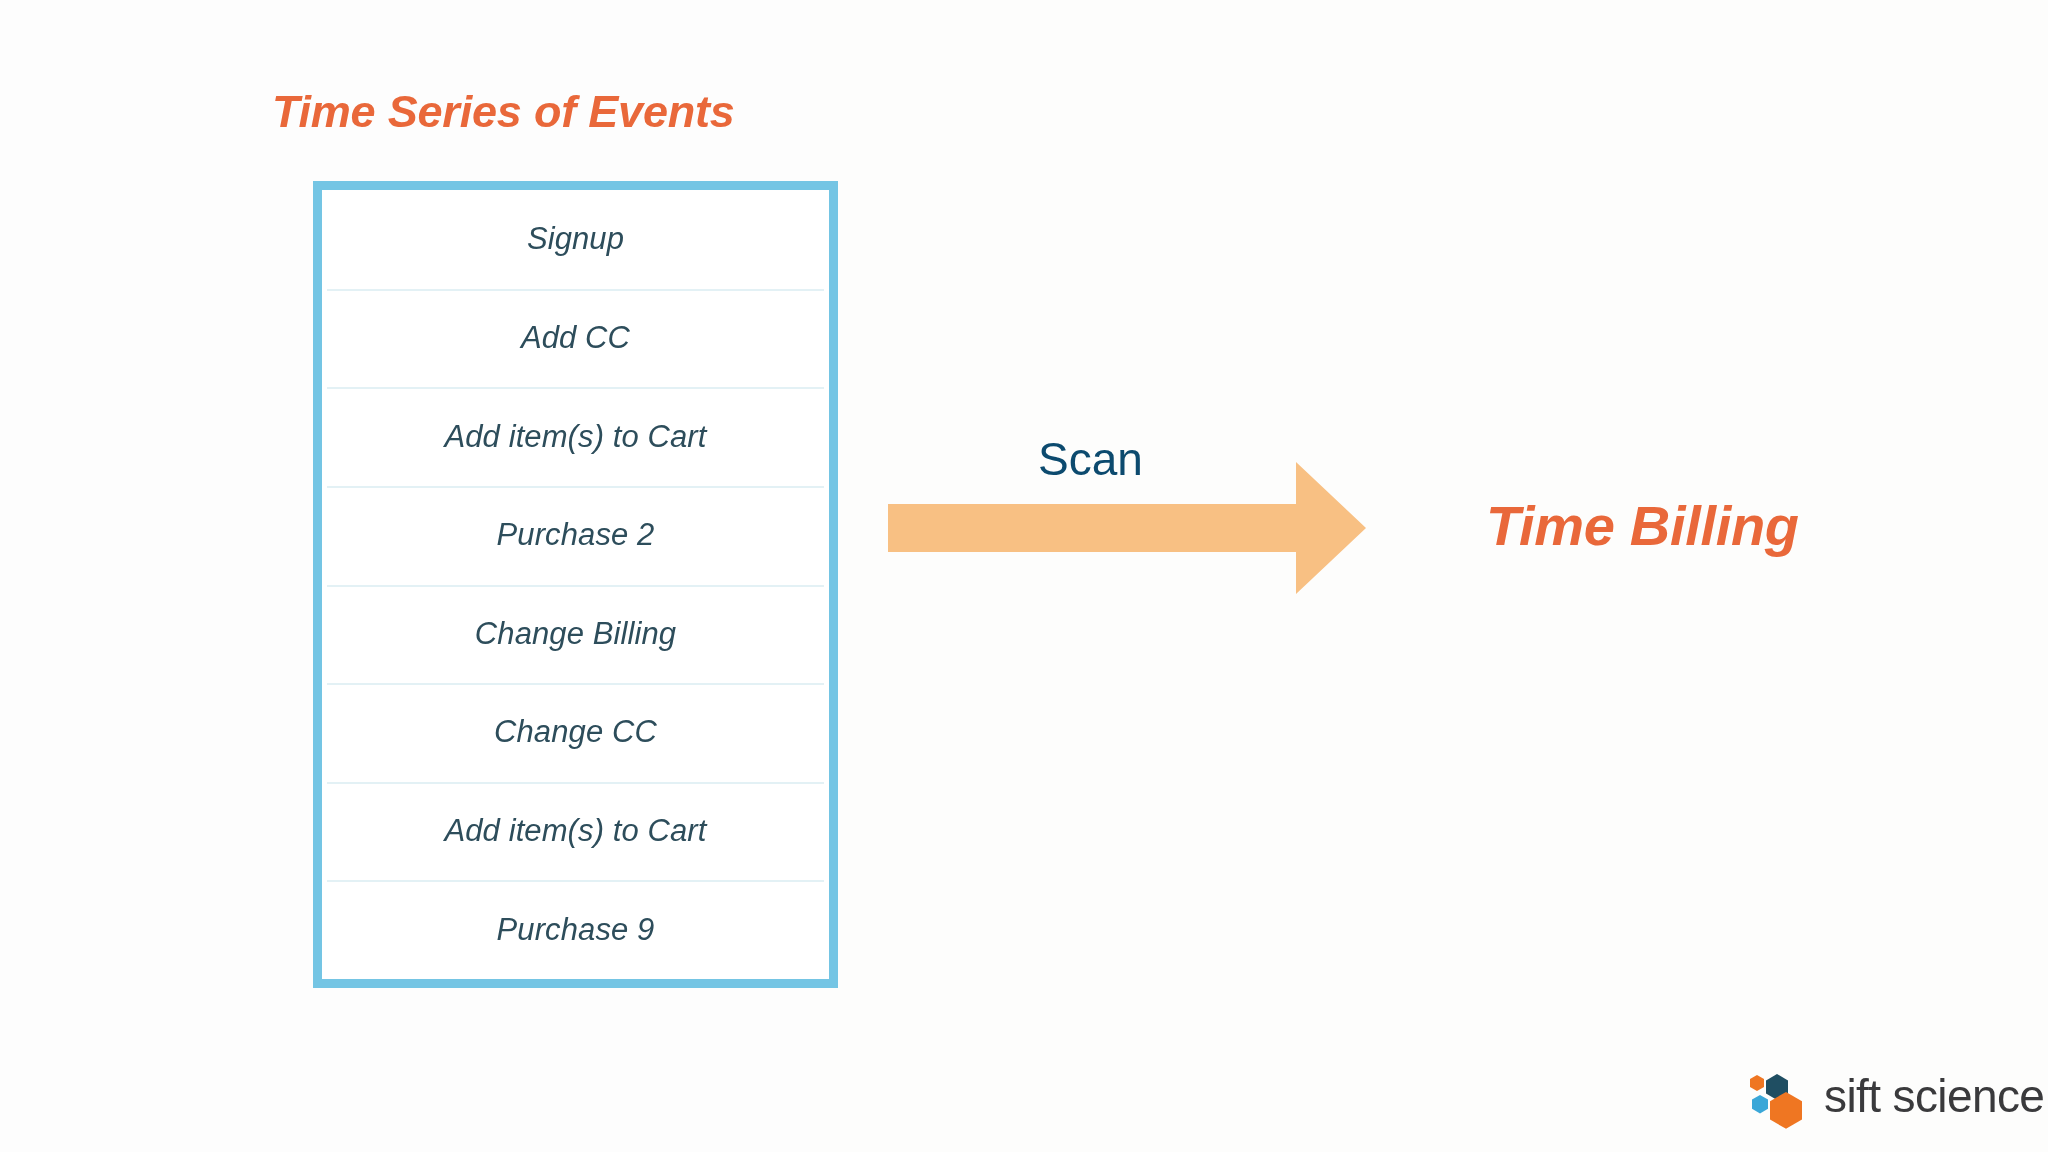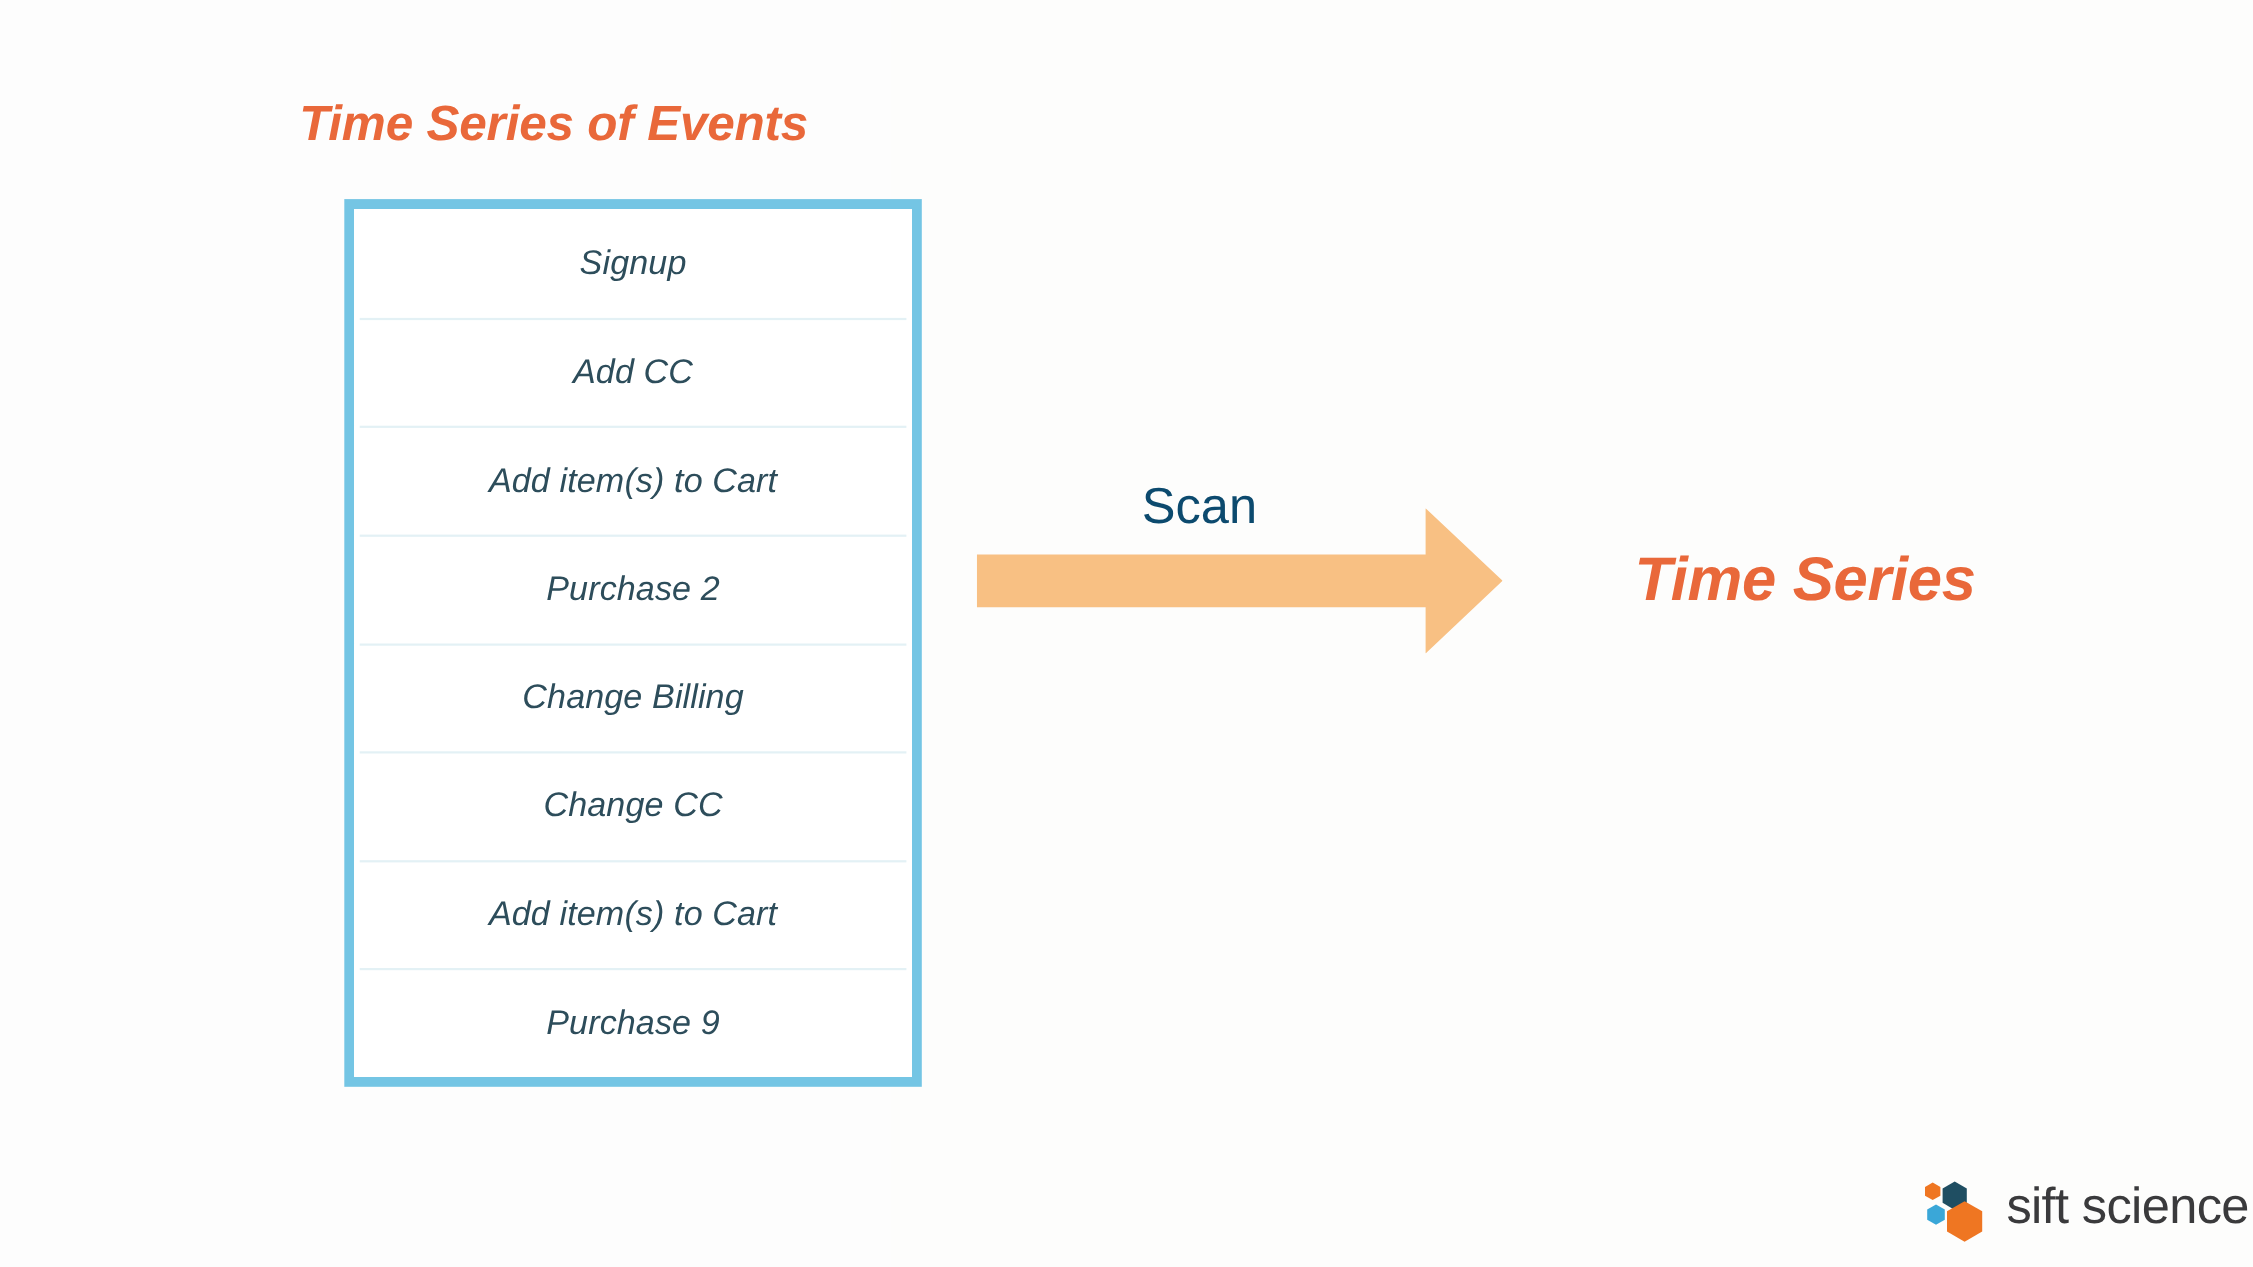--- a/index.html
+++ b/index.html
@@ -196,21 +196,21 @@
 
     </div>
   </div>
 
   <div class="scan-label">Scan</div>
 
   <svg class="scan-arrow" viewBox="0 0 478 132">
     <polygon points="0,42 408,42 408,0 478,66 408,132 408,90 0,90" fill="#f8c083"></polygon>
   </svg>
 
-  <div class="result-title">Time Series</div>
+  <div class="result-title">Time Billing</div>
 
   <div class="brand-logo">
     <svg class="brand-mark" viewBox="0 0 62 58">
 
       <polygon points="9,2 16,6 16,14 9,18 2,14 2,6" fill="#ef7622"></polygon>
 
       <polygon points="29,1 40,7.5 40,20.5 29,27 18,20.5 18,7.5" fill="#1f4e62"></polygon>
 
       <polygon points="12,22 20,26.6 20,35.8 12,40.4 4,35.8 4,26.6" fill="#3aa7d8"></polygon>
 

